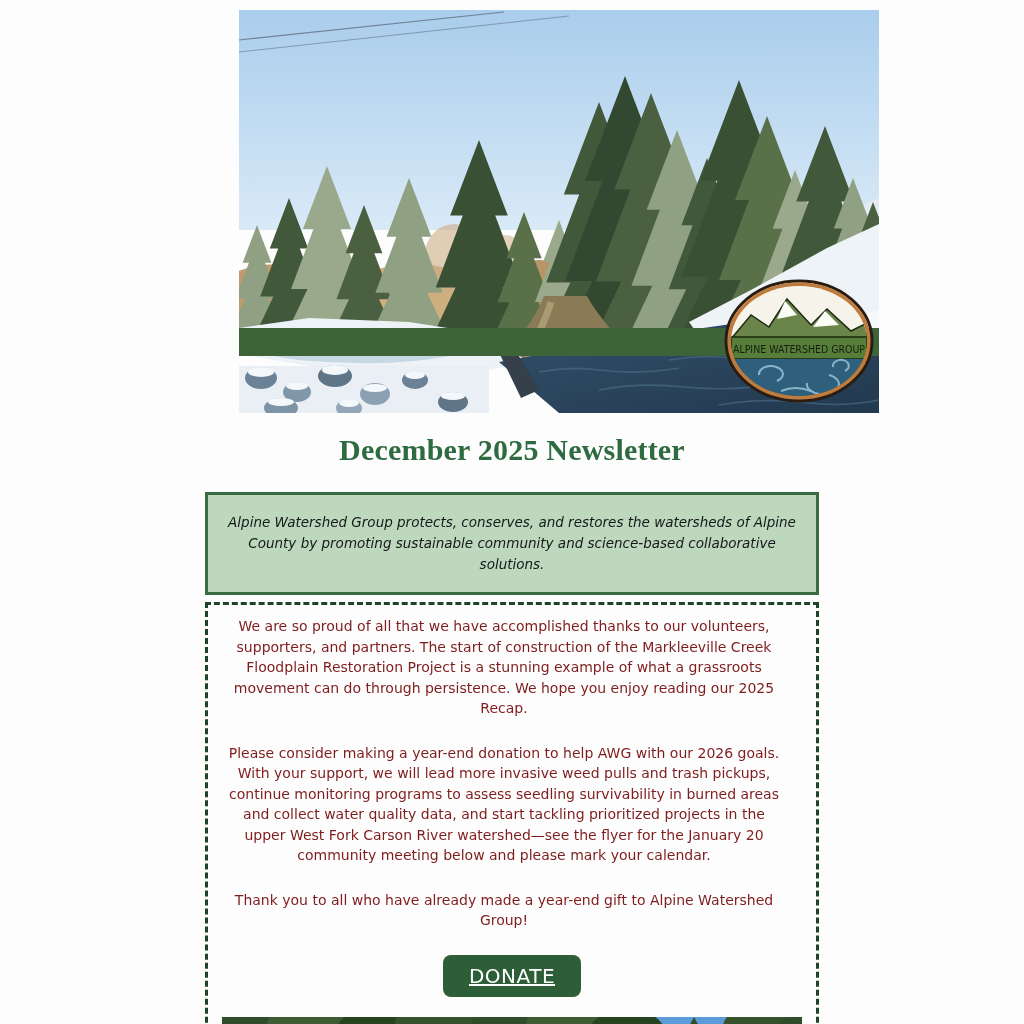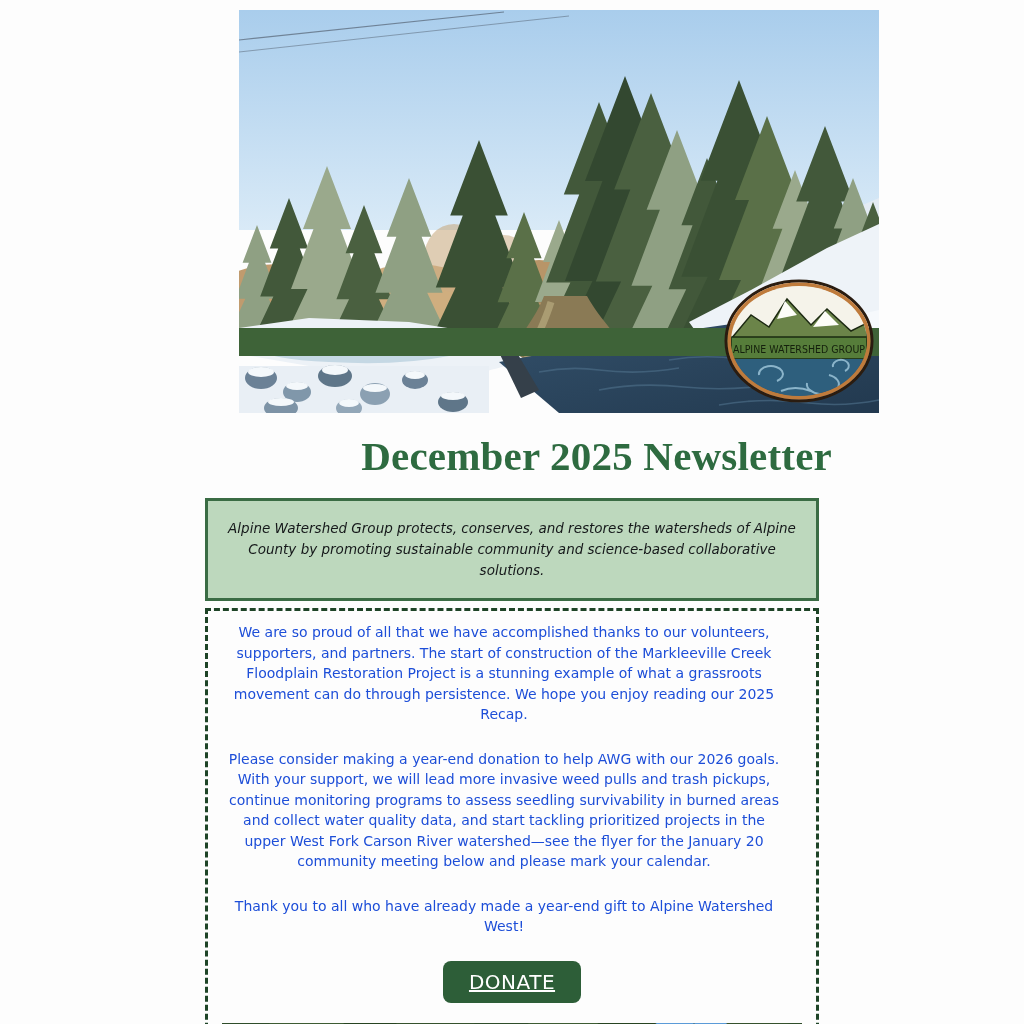--- a/index.html
+++ b/index.html
@@ -2,28 +2,28 @@
 <html><head>
 <meta charset="utf-8">
 <style>
   html,body{margin:0;padding:0;background:#ffffff;}
   .page{width:1024px;height:1024px;overflow:hidden;background:#fdfdfd;margin:0 auto;
         font-family:"DejaVu Sans","Liberation Sans",sans-serif;color:#1f1f1f;}
   .email{width:640px;margin:0 auto;padding-top:10px;background:#fdfdfd;}
   .hero{width:640px;height:403px;position:relative;line-height:0;padding-left:47px;}
   .hero svg{display:block;}
   h1.newsletter-title{font-family:"Liberation Serif","DejaVu Serif",serif;
-        font-weight:bold;font-size:41px;line-height:36px;text-align:right;
-        color:#2e6b40;margin:25px 0 24px 0;letter-spacing:.2px;}
+        font-weight:bold;font-size:30px;line-height:36px;text-align:center;
+        color:#2e6b40;margin:19px 0 24px 0;letter-spacing:.2px;}
   .mission-box{margin:0 13px;border:3px solid #3a6c44;background:#bdd8bd;
         padding:17px 16px;text-align:center;font-style:italic;
         font-size:13.5px;line-height:21px;color:#15181a;}
   .dashed-box{margin:7px 13px 0 13px;border:3px dashed #1e4427;background:#fdfdfd;
         padding:11px 12px 18px 12px;text-align:center;}
-  .dashed-box p{font-size:14px;line-height:20.5px;margin:0 20px 24px 4px;color:#1d4ed8;}
+  .dashed-box p{font-size:14px;line-height:20.5px;margin:0 20px 24px 4px;color:#7f1d1d;}
   .btn-row{margin:14px 0 0 0;}
   .donate-btn{display:inline-block;background:#2d5e38;color:#ffffff;border:none;
         font-family:"DejaVu Sans","Liberation Sans",sans-serif;
         font-size:20px;line-height:22px;padding:10px 26px;border-radius:8px;
         letter-spacing:.5px;cursor:pointer;}
   .flyer{width:580px;height:120px;margin:20px auto 0 auto;line-height:0;overflow:hidden;}
 </style>
 </head>
 <body>
 
@@ -155,21 +155,21 @@
 
     <h1 class="newsletter-title">December 2025 Newsletter</h1>
 
     <div class="mission-box">
       <span>Alpine Watershed Group protects, conserves, and restores the watersheds of Alpine County by promoting sustainable community and science-based collaborative solutions.</span>
     </div>
 
     <div class="dashed-box">
       <p>We are so proud of all that we have accomplished thanks to our volunteers, supporters, and partners. The start of construction of the Markleeville Creek Floodplain Restoration Project is a stunning example of what a grassroots movement can do through persistence. We hope you enjoy reading our 2025 Recap.</p>
       <p>Please consider making a year-end donation to help AWG with our 2026 goals. With your support, we will lead more invasive weed pulls and trash pickups, continue monitoring programs to assess seedling survivability in burned areas and collect water quality data, and start tackling prioritized projects in the upper West Fork Carson River watershed—see the flyer for the January 20 community meeting below and please mark your calendar.</p>
-      <p>Thank you to all who have already made a year-end gift to Alpine Watershed West!</p>
+      <p>Thank you to all who have already made a year-end gift to Alpine Watershed Group!</p>
 
       <div class="btn-row">
         <a class="donate-btn" href="#">DONATE</a>
       </div>
 
       <div class="flyer">
         <svg width="580" height="120" viewBox="0 0 580 120" xmlns="http://www.w3.org/2000/svg">
           <rect x="0" y="0" width="580" height="120" fill="#5b9bd8"></rect>
           <g>
             <ellipse cx="30" cy="14" rx="48" ry="26" fill="#2f4d2a"></ellipse>

